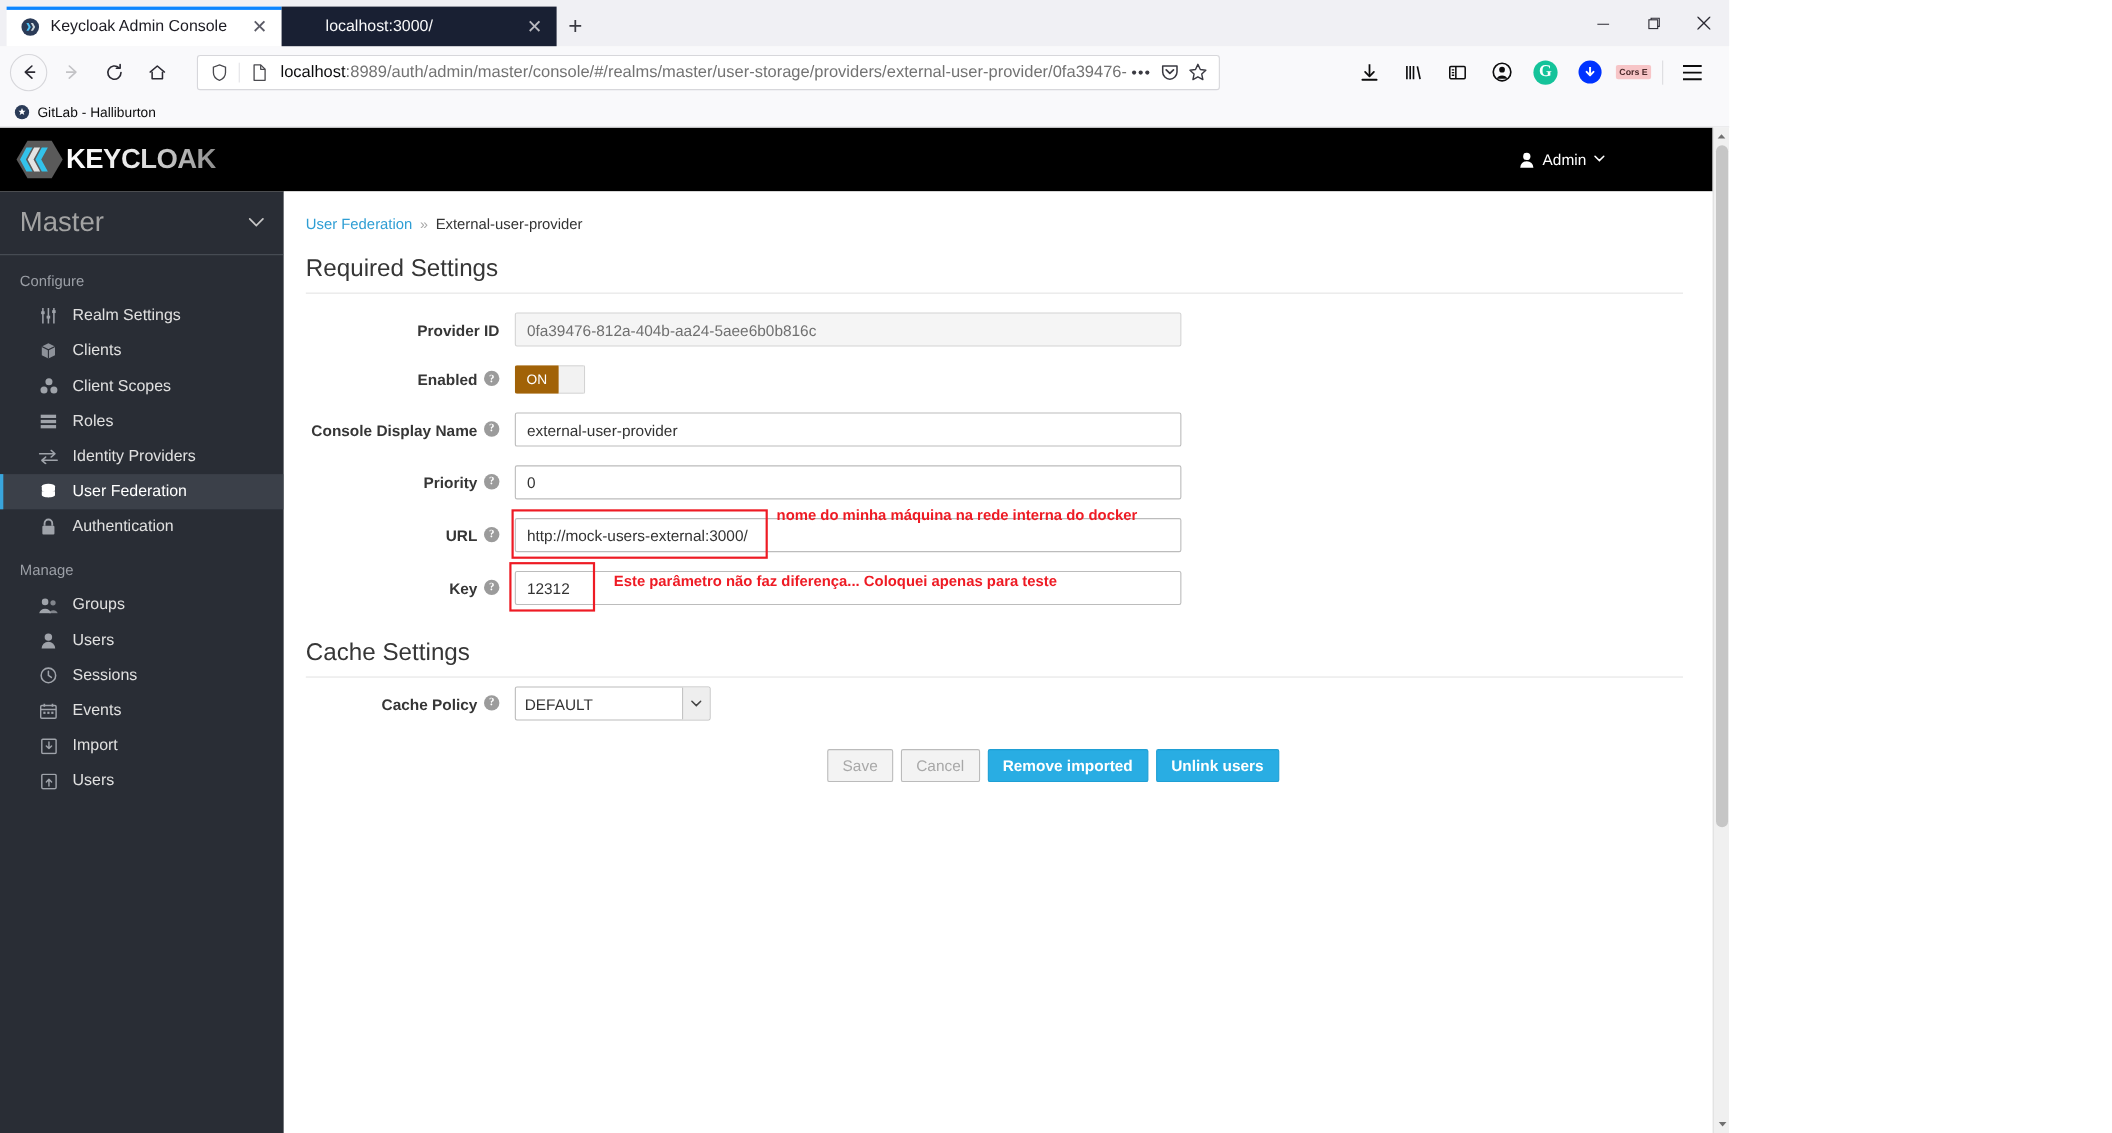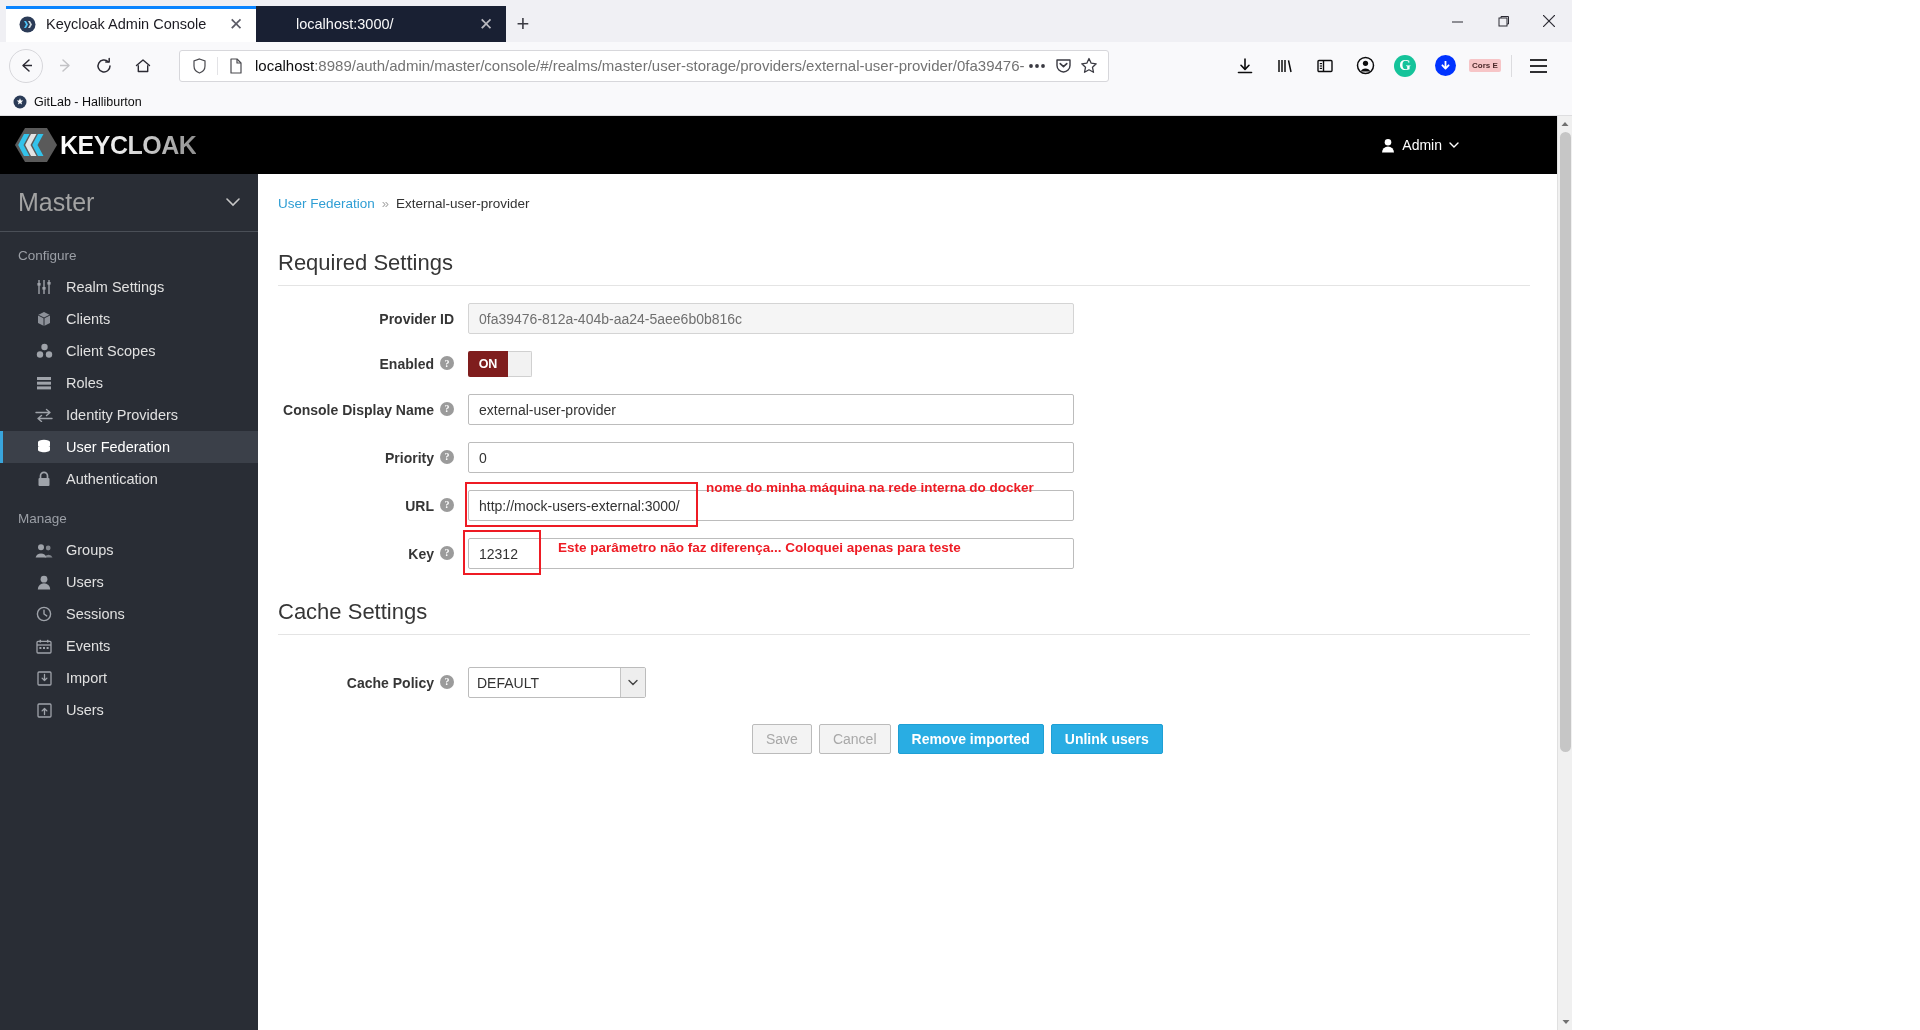--- a/index.html
+++ b/index.html
@@ -96,42 +96,42 @@
   .nav-item.active { background:#3b4049; border-left:3px solid #39a5dc; color:#fff; }
   .nav-ic { width:22px; margin-right:11px; display:flex; align-items:center; justify-content:center; color:#9fa3aa; }
   .nav-item.active .nav-ic { color:#fff; }
 
   .content { flex:1; padding:0 0 0 0; background:#fff; position:relative; }
 
   .breadcrumb { padding:22px 0 0 20px; font-size:13.5px; color:#333; }
   .breadcrumb a { color:#2f9ed4; text-decoration:none; }
   .breadcrumb .sepr { color:#aaa; margin:0 7px; font-size:13px; }
 
-  .sec-title { font-size:22px; color:#363636; font-weight:normal; margin:39px 0 0 20px; }
+  .sec-title { font-size:22px; color:#363636; font-weight:normal; margin:20px 0 0 20px; }
   .sec-rule { border-bottom:1px solid #e4e4e4; margin:9px 20px 0 20px; max-width:1252px;}
 
   .form-row { display:flex; align-items:center; margin-top:17px; }
   .form-label {
     width:210px; text-align:right; font-size:14px; color:#363636; font-weight:bold;
     padding-right:14px; display:flex; justify-content:flex-end; align-items:flex-start;
   }
   .help-ic {
     display:inline-flex; align-items:center; justify-content:center;
     width:14px; height:14px; border-radius:7px; background:#9b9b9b; color:#fff;
     font-size:10px; font-weight:bold; margin-left:6px; font-family:"Liberation Serif",serif;
   }
   .form-field { flex:0 0 auto; }
   .inp {
     width:606px; height:31px; border:1px solid #bcbcbc; border-radius:2px;
     font-size:14px; color:#333; padding:0 10px; background:#fff; font-family:"Liberation Sans",sans-serif;
   }
   .inp.readonly { background:#f5f5f5; color:#6f6f6f; border-color:#d4d4d4;}
 
   .toggle { display:flex; width:64px; height:26px; border-radius:2px; overflow:hidden; }
-  .toggle .on { flex:1; background:#7f1d1d; color:#fff; font-size:12.5px; font-weight:bold;
+  .toggle .on { flex:1; background:#a16207; color:#fff; font-size:12.5px; font-weight:normal;
     display:flex; align-items:center; justify-content:center; }
   .toggle .knob { width:24px; background:#f2f2f2; border:1px solid #d0d0d0; border-left:none; }
 
   .annot-box { position:absolute; border:2px solid #ee1b24; pointer-events:none; }
   .annot-text { position:absolute; color:#ee1b24; font-size:13.5px; font-weight:bold; white-space:nowrap; }
 
   .select-wrap { position:relative; width:178px; height:31px; }
   .sel {
     width:178px; height:31px; border:1px solid #bcbcbc; border-radius:2px; background:#fff;
     font-size:14px; color:#333; padding:0 28px 0 8px; appearance:none;
@@ -601,21 +601,21 @@
             <div class="form-field">
               <input class="inp" type="text" value="12312" style="">
             </div>
             <div class="annot-box" style="left:205px; top:-8px; width:78px; height:45px;"></div>
             <span class="annot-text" style="left:300px; top:2px;">Este parâmetro não faz diferença... Coloquei apenas para teste</span>
           </div>
 
           <div class="sec-title" style="margin-top:30px;">Cache Settings</div>
           <div class="sec-rule"></div>
 
-          <div class="form-row" style="margin-top:32px;">
+          <div class="form-row" style="margin-top:8px;">
             <div class="form-label">
               <span>Cache Policy</span>
               <span class="help-ic">?</span>
             </div>
             <div class="form-field">
               <div class="select-wrap">
                 <select class="sel">
                   <option>DEFAULT</option>
                 </select>
                 <span class="sel-arrow">

